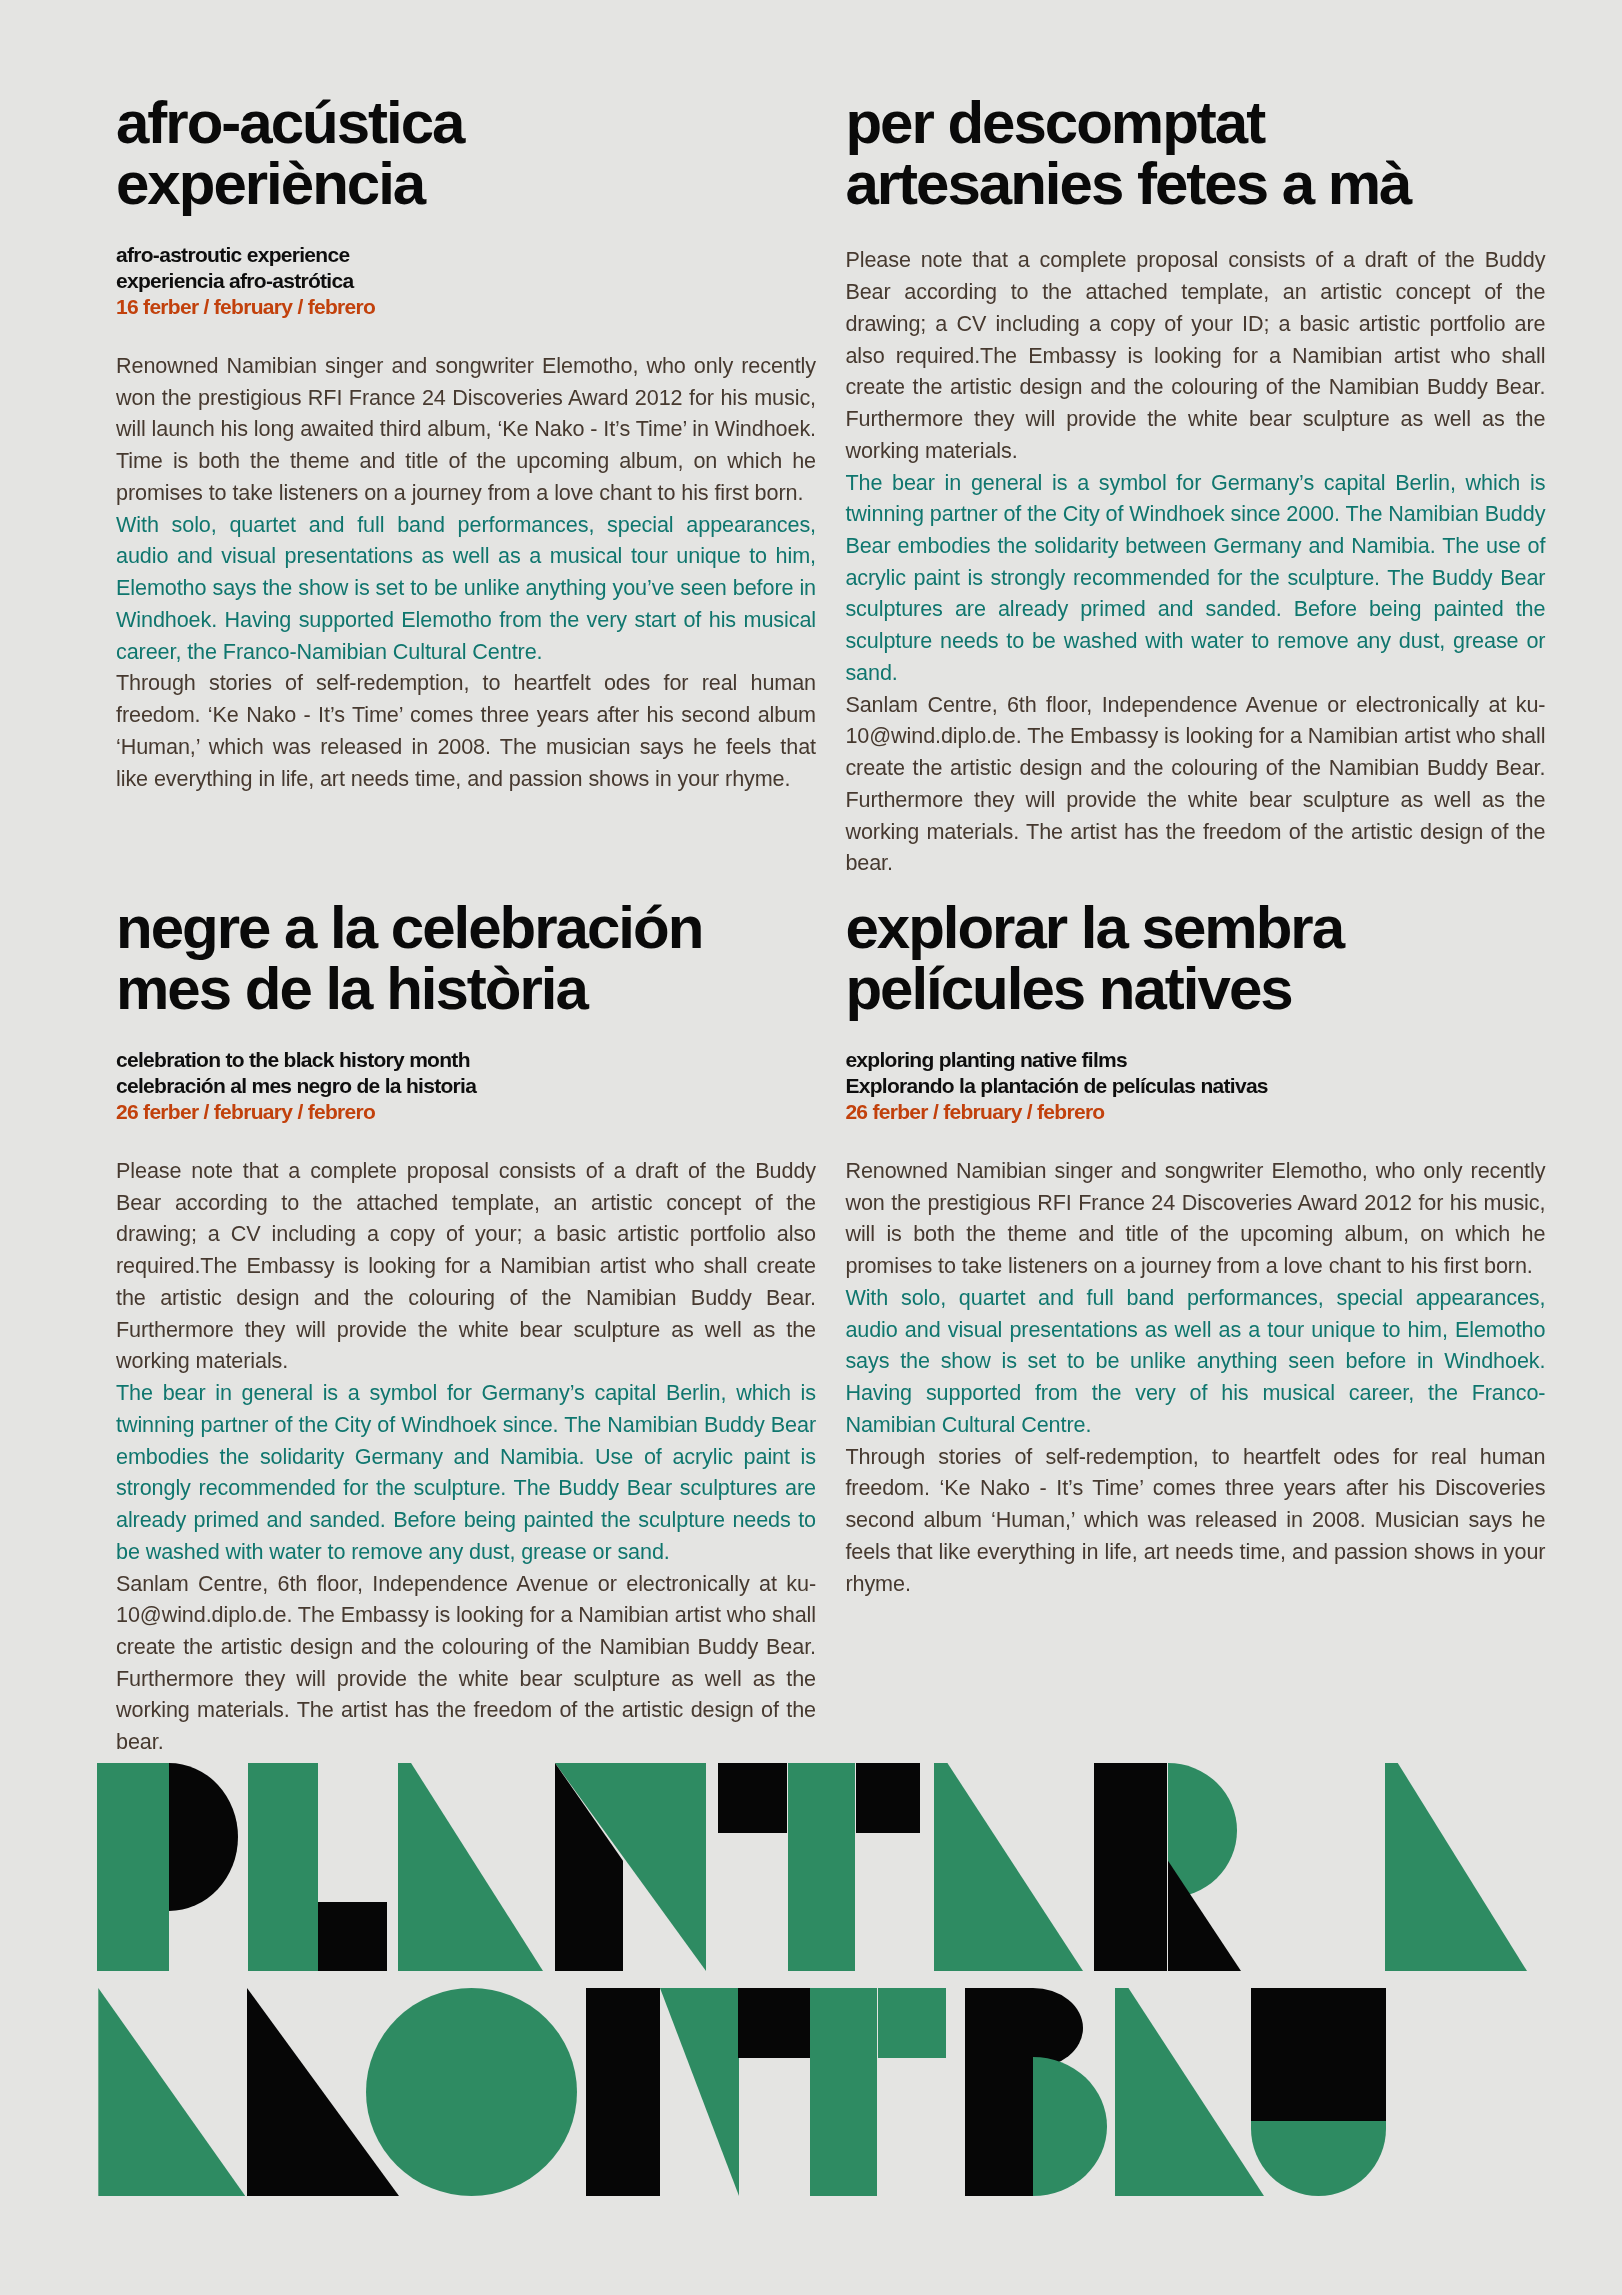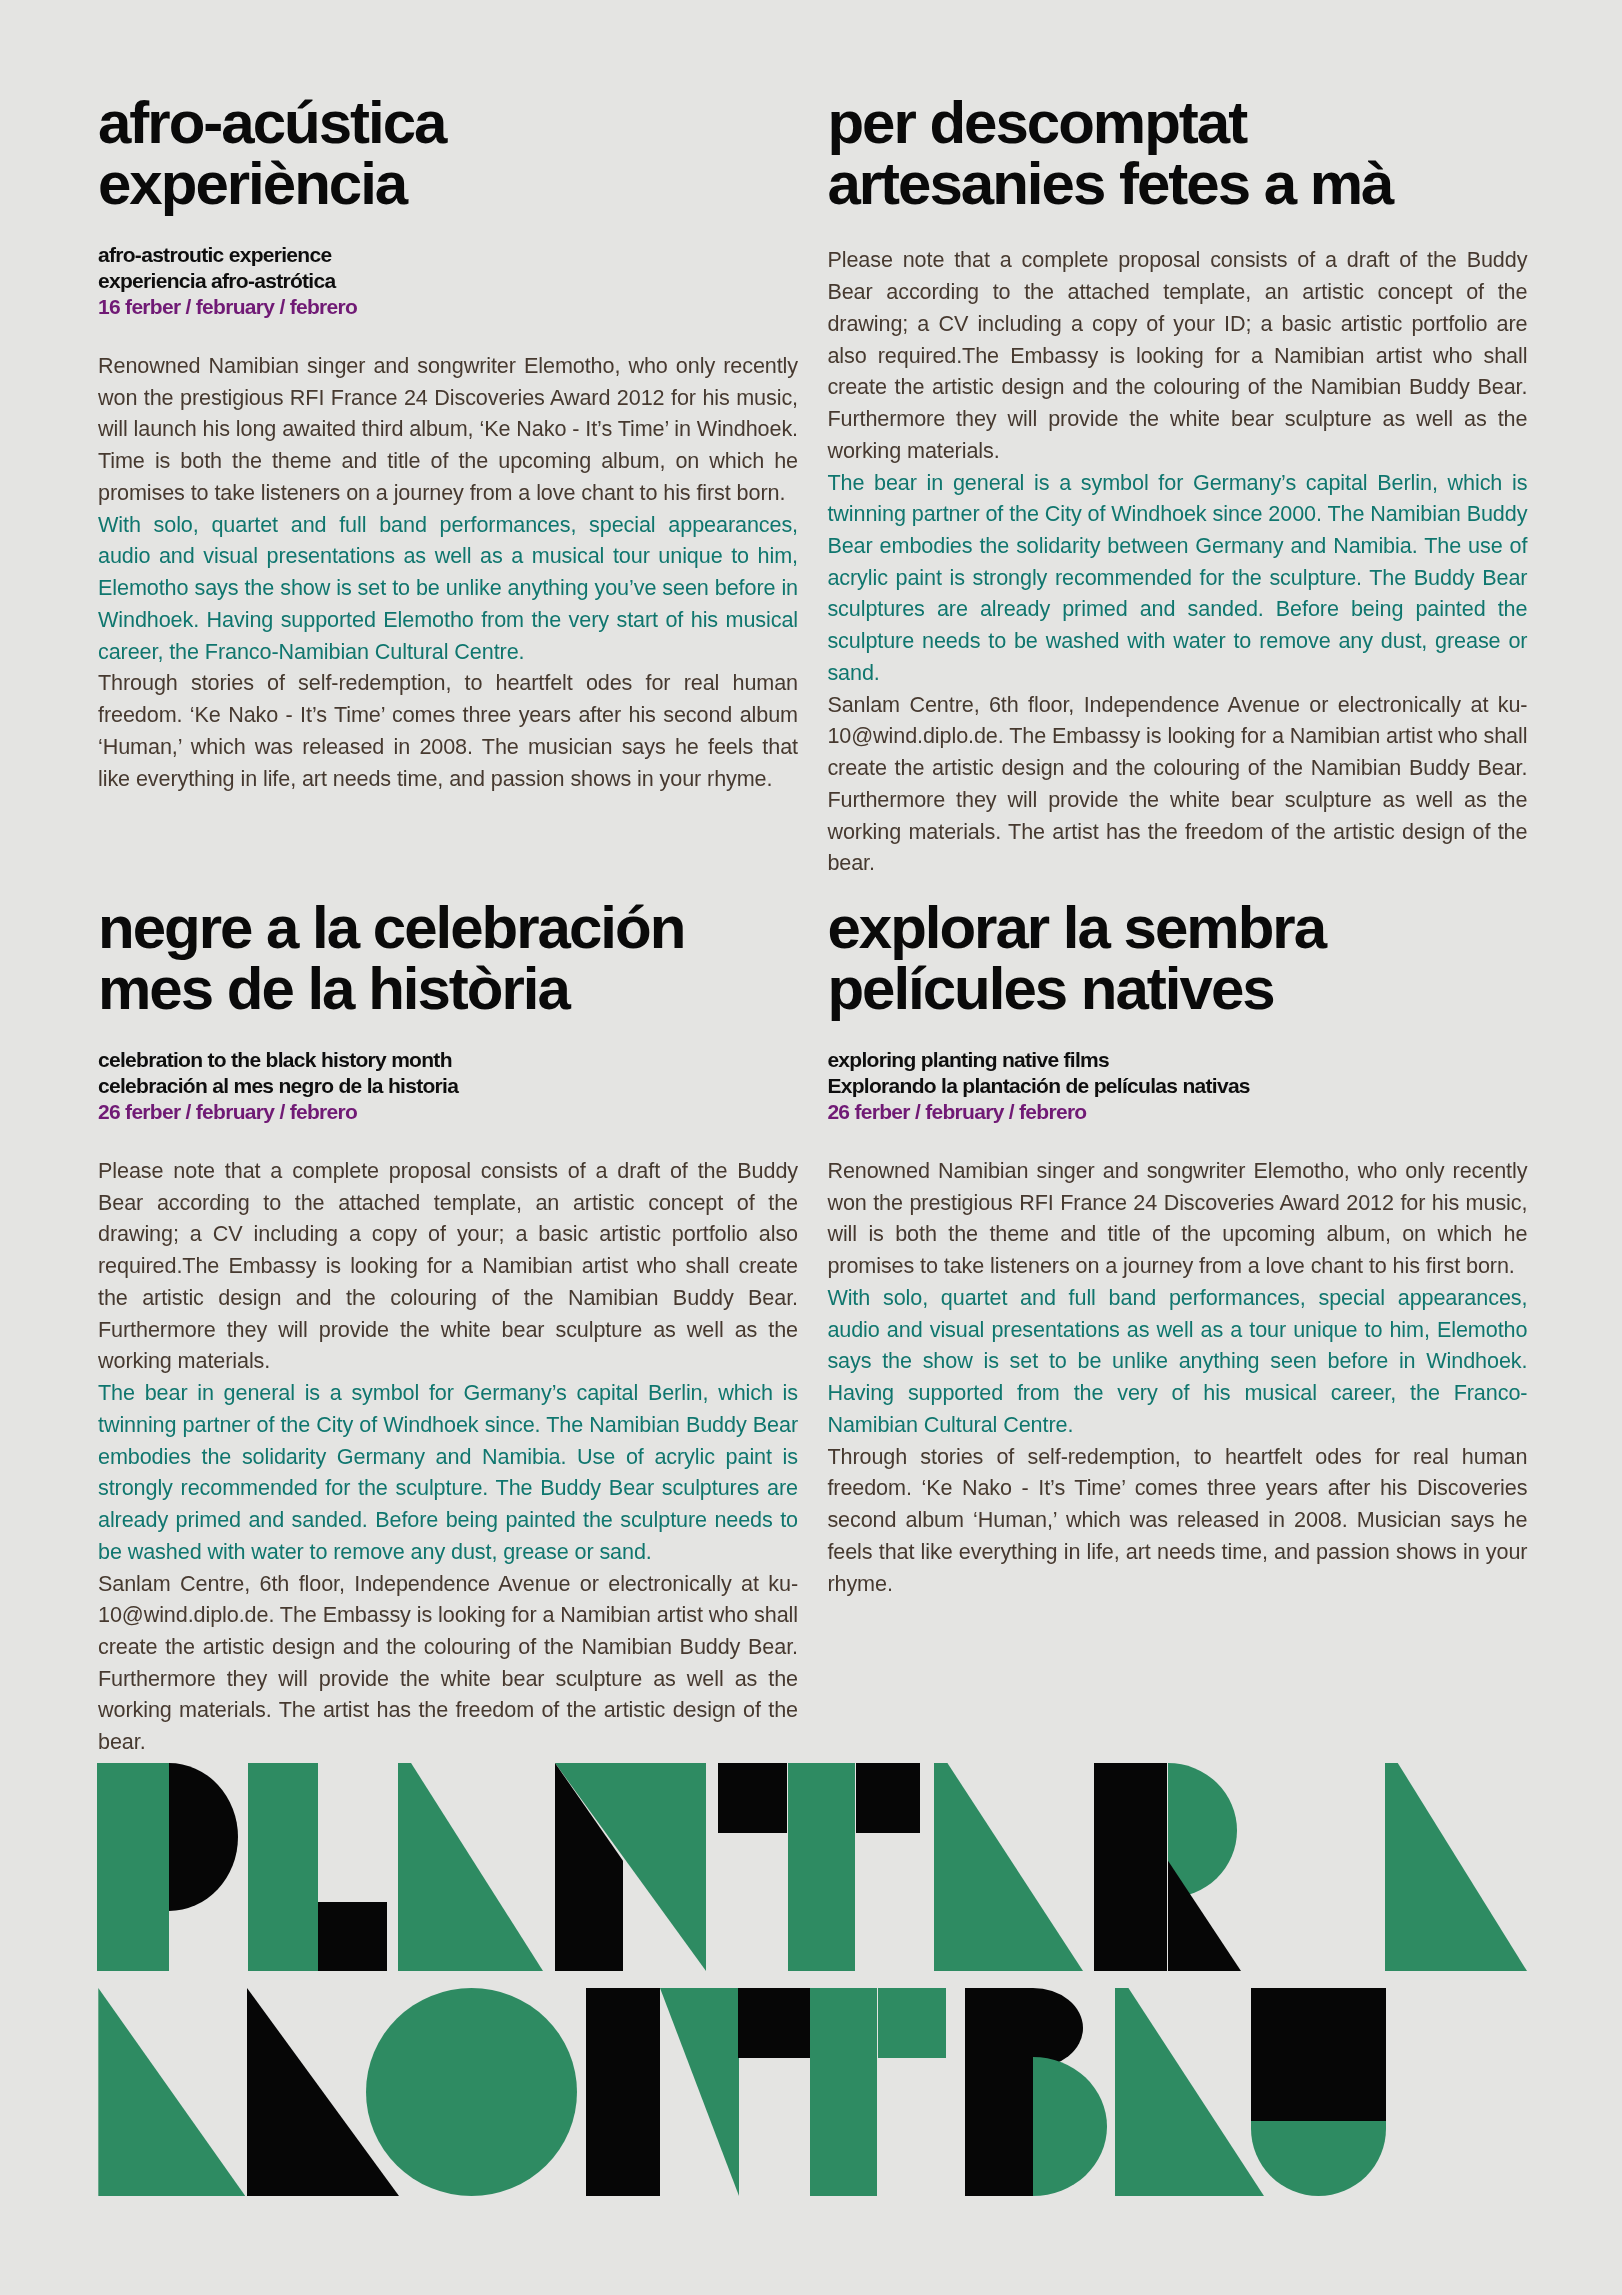--- a/index.html
+++ b/index.html
@@ -2,31 +2,31 @@
 <html lang="en" style="font-size:10.5px"><head>
 <meta charset="utf-8">
 <style>
   html,body{margin:0;padding:0;}
   body{
     width:1623px;height:2295px;position:relative;overflow:hidden;
     background:#e4e4e2;
     font-family:"Liberation Sans","DejaVu Sans",sans-serif;
   }
   .sections{
-    position:absolute;left:98px;top:92px;width:1430px;
+    position:absolute;left:116px;top:92px;width:1430px;
     display:grid;grid-template-columns:700px 700px;column-gap:29.4px;
     grid-template-rows:805px auto;
   }
   .section{width:700px;}
   .title{margin:0 0 27.5px 0;color:#0a0a0a;font-weight:bold;
     font-size:60px;line-height:1.02;letter-spacing:-2px;}
   .tline{display:block;}
   .subtitle{color:#0e0e0e;font-weight:bold;font-size:21px;line-height:1.24;letter-spacing:-0.7px;}
   .sline{display:block;}
-  .date{color:#701a75;}
+  .date{color:#c2410c;}
   .body{margin-top:30px;font-size:21.6px;line-height:1.47;text-align:justify;
     letter-spacing:-0.1px;hyphens:auto;-webkit-hyphens:auto;}
   .paragraph{margin:0;}
   .paragraph.dark{color:#46392f;}
   .paragraph.green{color:#0f766e;}
   
   .logo{position:absolute;left:97px;top:1763px;width:1433px;height:433px;}
   .logo-row{position:absolute;left:0;width:100%;height:208px;}
   .row1{top:0;}
   .row2{top:225px;}

